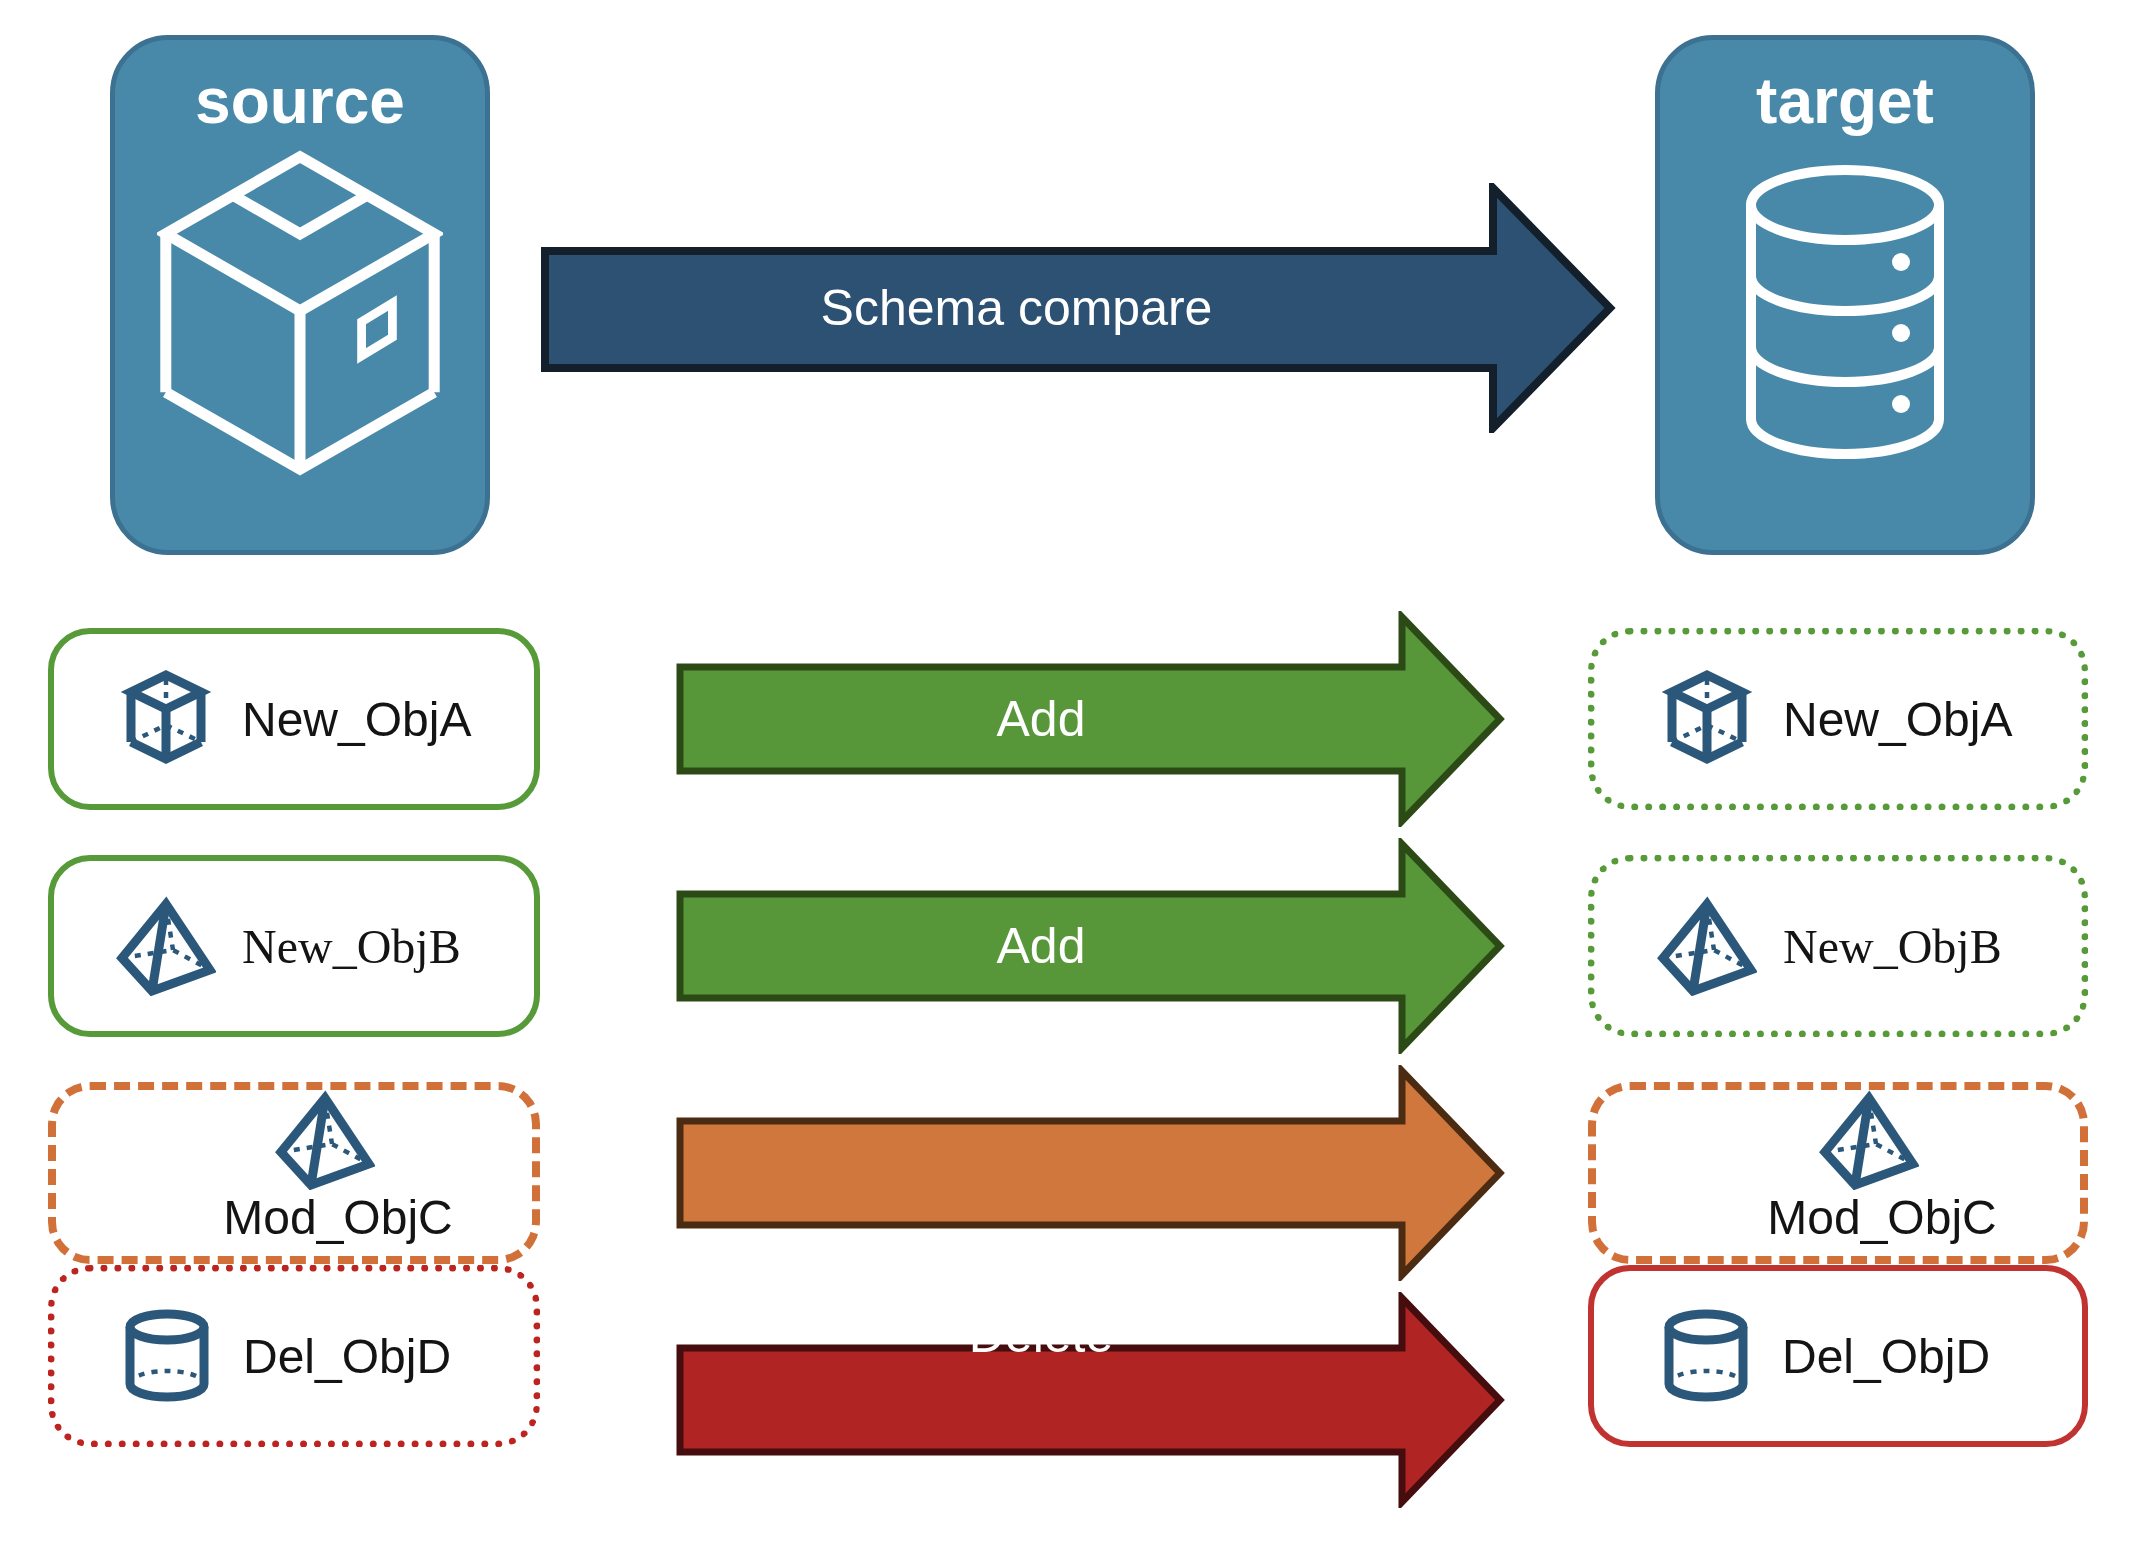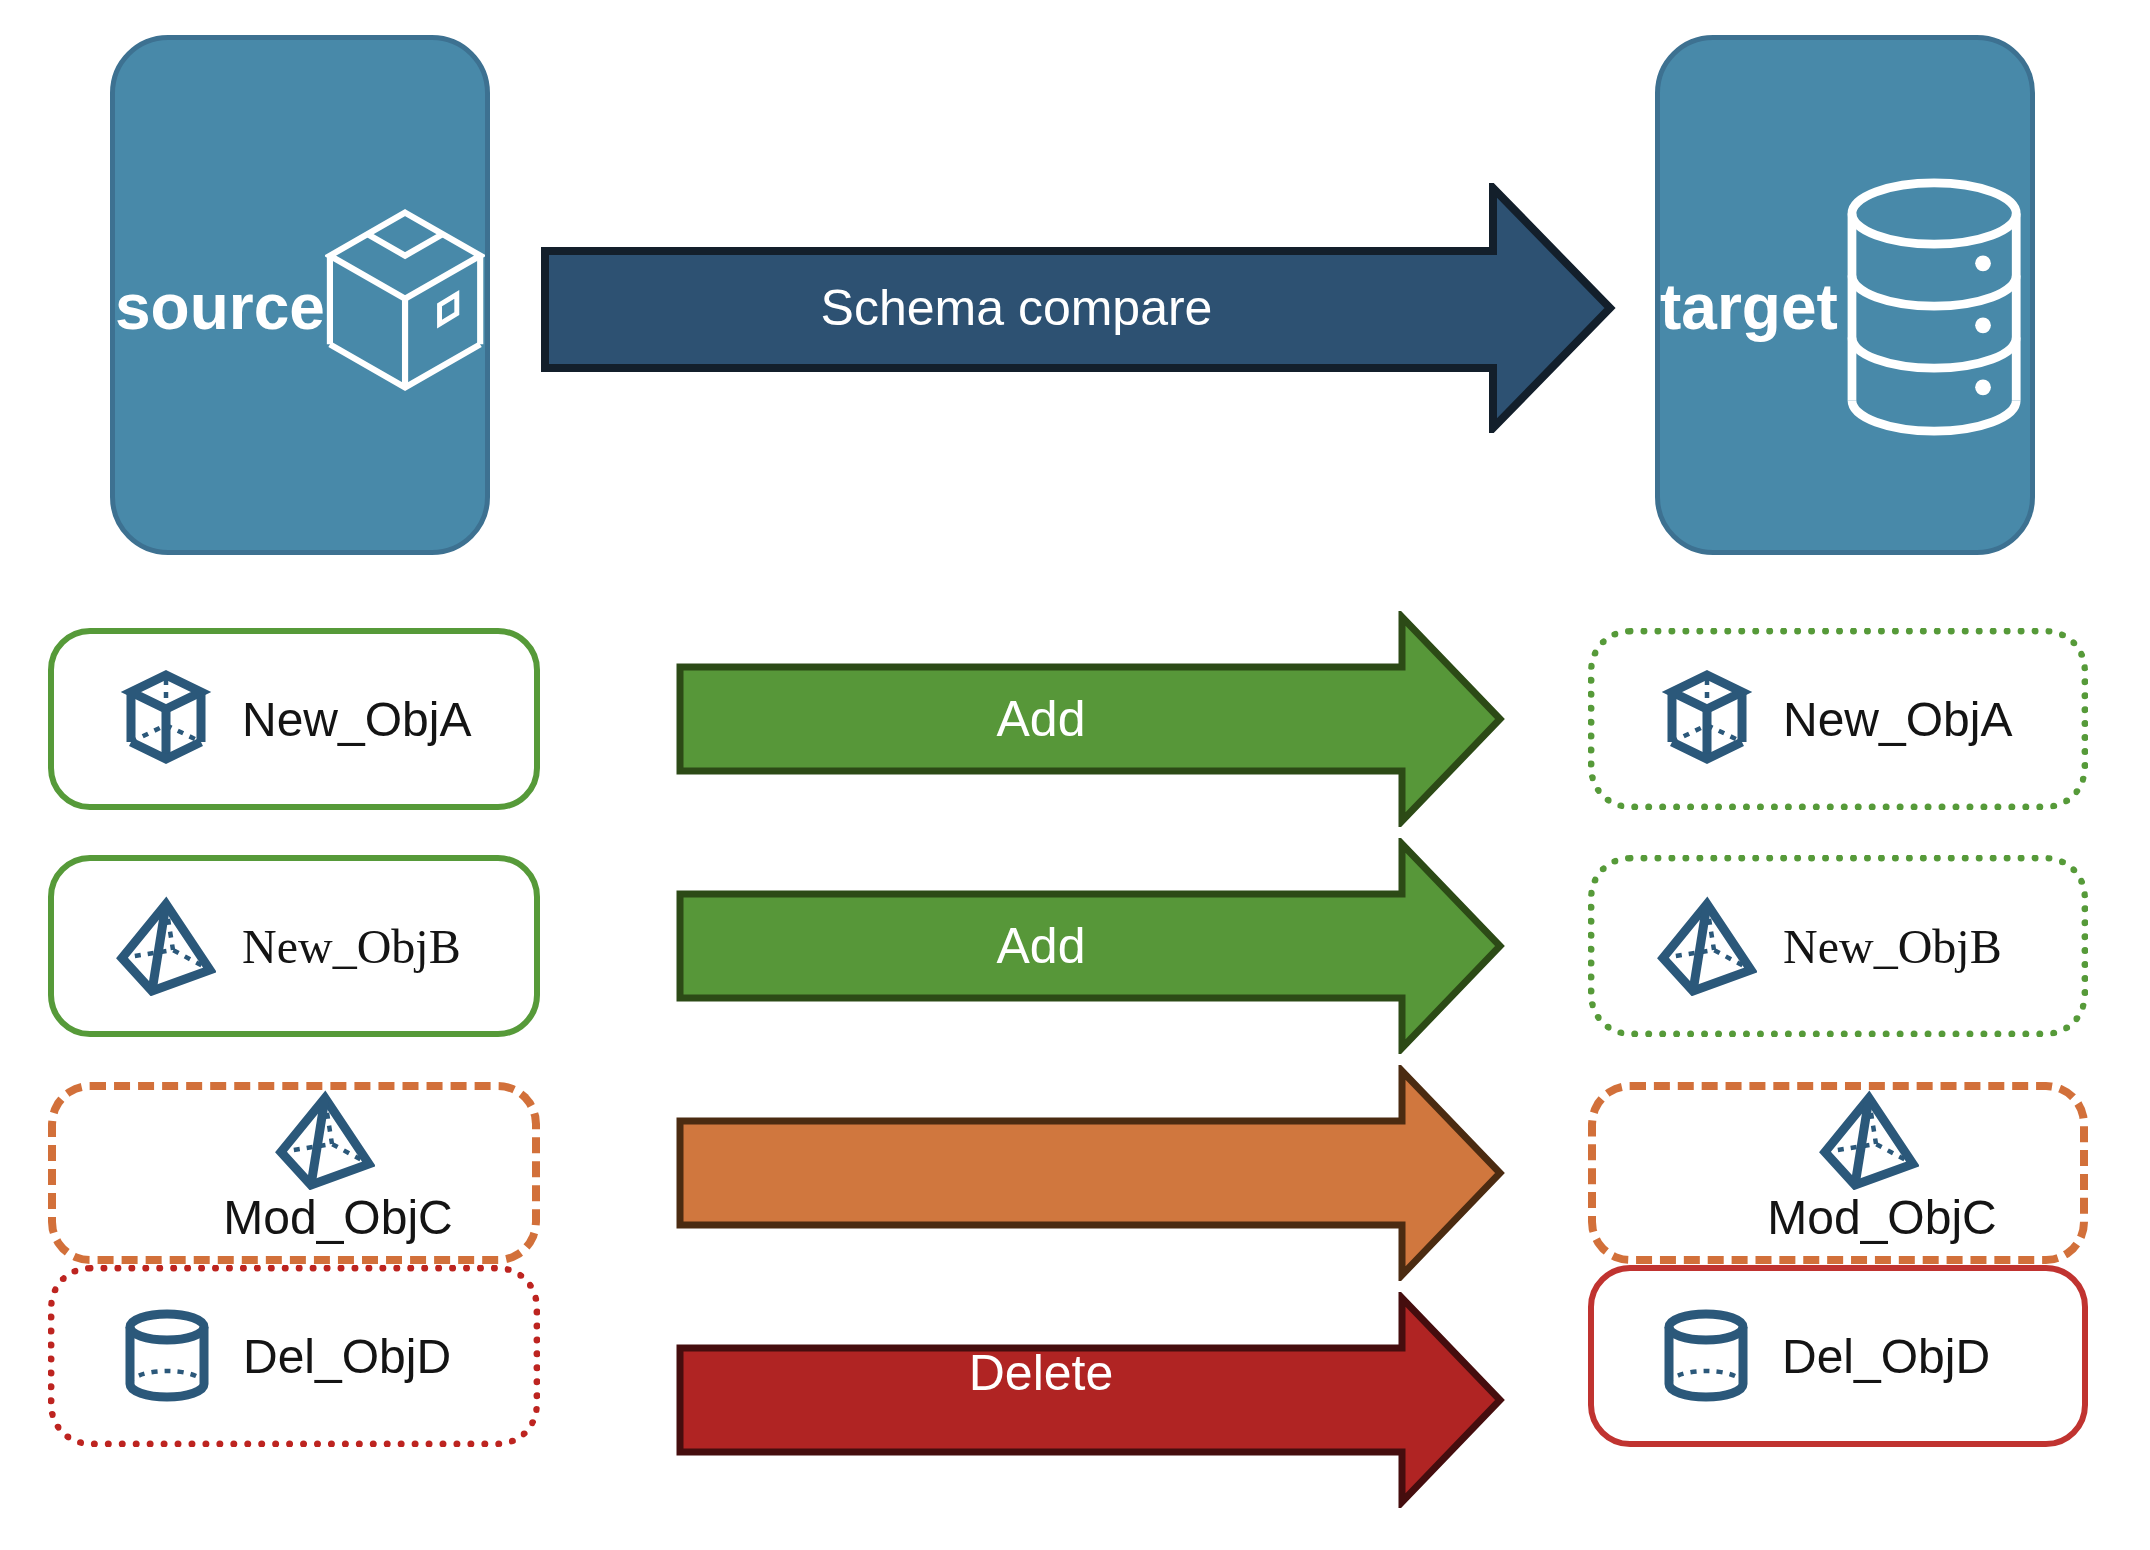--- a/index.html
+++ b/index.html
@@ -4,21 +4,21 @@
 <style>
   html,body{margin:0;padding:0;background:#ffffff;}
   .canvas{
     position:relative;width:2150px;height:1550px;background:#ffffff;overflow:hidden;
     font-family:"Liberation Sans", sans-serif;
   }
   
   .node{
     position:absolute;top:35px;width:380px;height:520px;border-radius:58px;
     background:#4889a9;border:5px solid #3d7191;box-sizing:border-box;
-    display:flex;flex-direction:row;align-items:center;
+    display:flex;flex-direction:column;align-items:center;
   }
   .node.source{left:110px;}
   .node.target{left:1655px;align-items:center;}
   .node-label{
     margin-top:24px;color:#ffffff;font-weight:bold;font-size:64px;line-height:74px;
   }
   .node-icon{margin-top:10px;}
   
   .arrow-wrap{position:absolute;}
   .arrow-shape{stroke-linejoin:miter;}
@@ -164,21 +164,21 @@
       <path class="blueline" d="M13 21 V78 M87 21 V78"></path>
       <path class="blueline" d="M13 78 A37 13 0 0 0 87 78"></path>
     </svg>
     <div class="obj-label">Del_ObjD</div>
   </div>
   <div class="arrow-wrap" style="left:676px;top:1292px;width:830px;height:216px;">
     <svg width="830" height="216" viewBox="0 0 830 216">
       <polygon class="arrow-shape delete" points="4,56 726,56 726,6 824,108 726,210 726,160 4,160" fill="#b02423"></polygon>
     </svg>
   </div>
-  <div class="arrow-label" style="left:676px;top:1338px;width:730px;">Delete</div>
+  <div class="arrow-label" style="left:676px;top:1300px;width:730px;">Delete</div>
   <div class="obj-box right solid-red row3">
     <svg class="obj-icon" width="100" height="100" viewBox="0 0 100 100">
       <path class="blueline thin" d="M13 78 A37 13 0 0 1 87 78"></path>
       <ellipse class="blueline" cx="50" cy="21" rx="37" ry="13"></ellipse>
       <path class="blueline" d="M13 21 V78 M87 21 V78"></path>
       <path class="blueline" d="M13 78 A37 13 0 0 0 87 78"></path>
     </svg>
     <div class="obj-label">Del_ObjD</div>
   </div>
 

